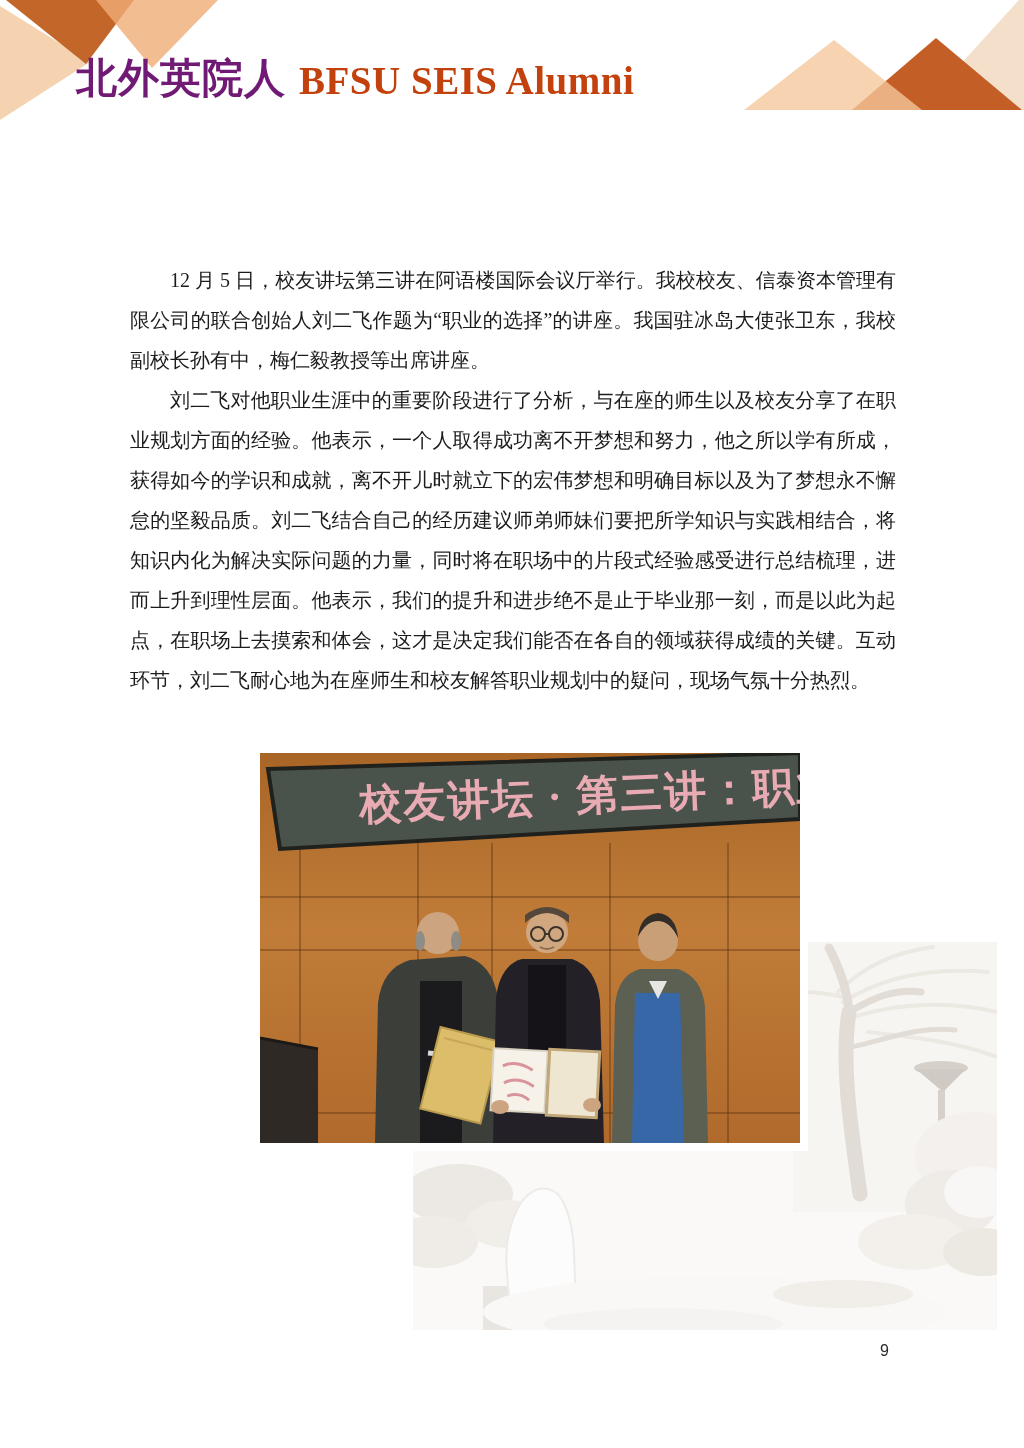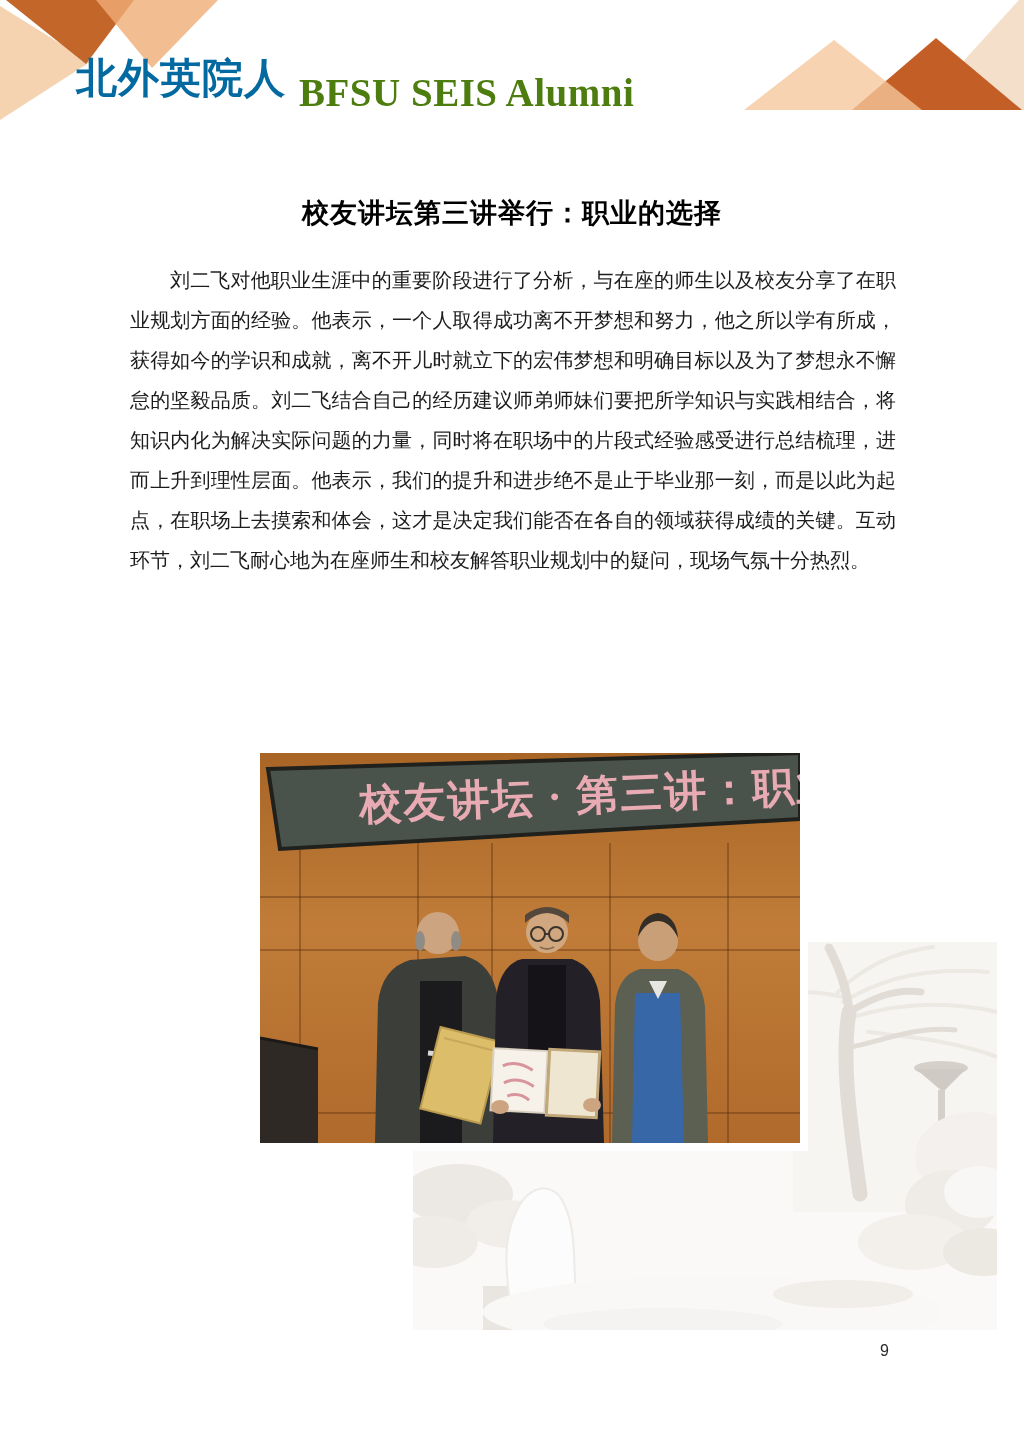--- a/index.html
+++ b/index.html
@@ -7,27 +7,27 @@
     position:relative;width:1024px;height:1448px;margin:0 auto;
     background:#ffffff;overflow:hidden;
     font-family:"Liberation Serif","DejaVu Serif",serif;
     color:#1c1c1c;
   }
   .deco{position:absolute;pointer-events:none;}
   .deco-left{left:0;top:0;}
   .deco-right{left:724px;top:0;}
   .masthead-cn{
     position:absolute;left:76px;top:56px;
-    font-size:41px;font-weight:bold;color:#0369a1;
+    font-size:41px;font-weight:bold;color:#701a75;
     letter-spacing:1px;line-height:1.1;
   }
   .masthead-en{
     position:absolute;left:299px;top:60px;
-    font-size:39px;font-weight:bold;color:#4d7c0f;
-    letter-spacing:0.5px;line-height:1.1;margin-top:12px;
+    font-size:39px;font-weight:bold;color:#c2410c;
+    letter-spacing:0.5px;line-height:1.1;
   }
   .article-title{
     position:absolute;left:0;right:0;top:195px;margin:0;
     text-align:center;font-size:27px;font-weight:bold;color:#000;
     letter-spacing:1px;
   }
   .body-text{
     position:absolute;left:130px;top:260px;width:766px;
     font-size:20px;line-height:40px;text-align:justify;
     z-index:3;
@@ -67,23 +67,23 @@
 
   <svg class="deco deco-right" width="300" height="115" viewBox="0 0 300 115">
     <polygon points="295,0 300,0 300,110 195,110" fill="#f4dfca"></polygon>
     <polygon points="212,38 128,110 298,110" fill="#c35f26"></polygon>
     <polygon points="110,40 20,110 198,110" fill="#f5c69b" fill-opacity="0.78"></polygon>
   </svg>
 
   <div class="masthead-cn">北外英院人</div>
   <div class="masthead-en">BFSU SEIS Alumni</div>
 
-  <h1 class="article-title">校友讲坛第三讲举行：职业的选择</h1>
 
   <div class="body-text">
+    <p>12 月 5 日，校友讲坛第三讲在阿语楼国际会议厅举行。我校校友、信泰资本管理有限公司的联合创始人刘二飞作题为“职业的选择”的讲座。我国驻冰岛大使张卫东，我校副校长孙有中，梅仁毅教授等出席讲座。</p>
     <p>刘二飞对他职业生涯中的重要阶段进行了分析，与在座的师生以及校友分享了在职业规划方面的经验。他表示，一个人取得成功离不开梦想和努力，他之所以学有所成，获得如今的学识和成就，离不开儿时就立下的宏伟梦想和明确目标以及为了梦想永不懈怠的坚毅品质。刘二飞结合自己的经历建议师弟师妹们要把所学知识与实践相结合，将知识内化为解决实际问题的力量，同时将在职场中的片段式经验感受进行总结梳理，进而上升到理性层面。他表示，我们的提升和进步绝不是止于毕业那一刻，而是以此为起点，在职场上去摸索和体会，这才是决定我们能否在各自的领域获得成绩的关键。互动环节，刘二飞耐心地为在座师生和校友解答职业规划中的疑问，现场气氛十分热烈。</p>
   </div>
 
   <div class="snow-photo">
     <svg width="584" height="388" viewBox="0 0 584 388">
       <rect x="0" y="0" width="584" height="388" fill="#f7f5f2"></rect>
       <rect x="380" y="0" width="204" height="270" fill="#efeae3" opacity="0.6"></rect>
 
       <g stroke="#ddd6cc" fill="none" stroke-width="4" stroke-linecap="round">
         <path d="M 430 60 C 470 35 520 25 575 30"></path>

